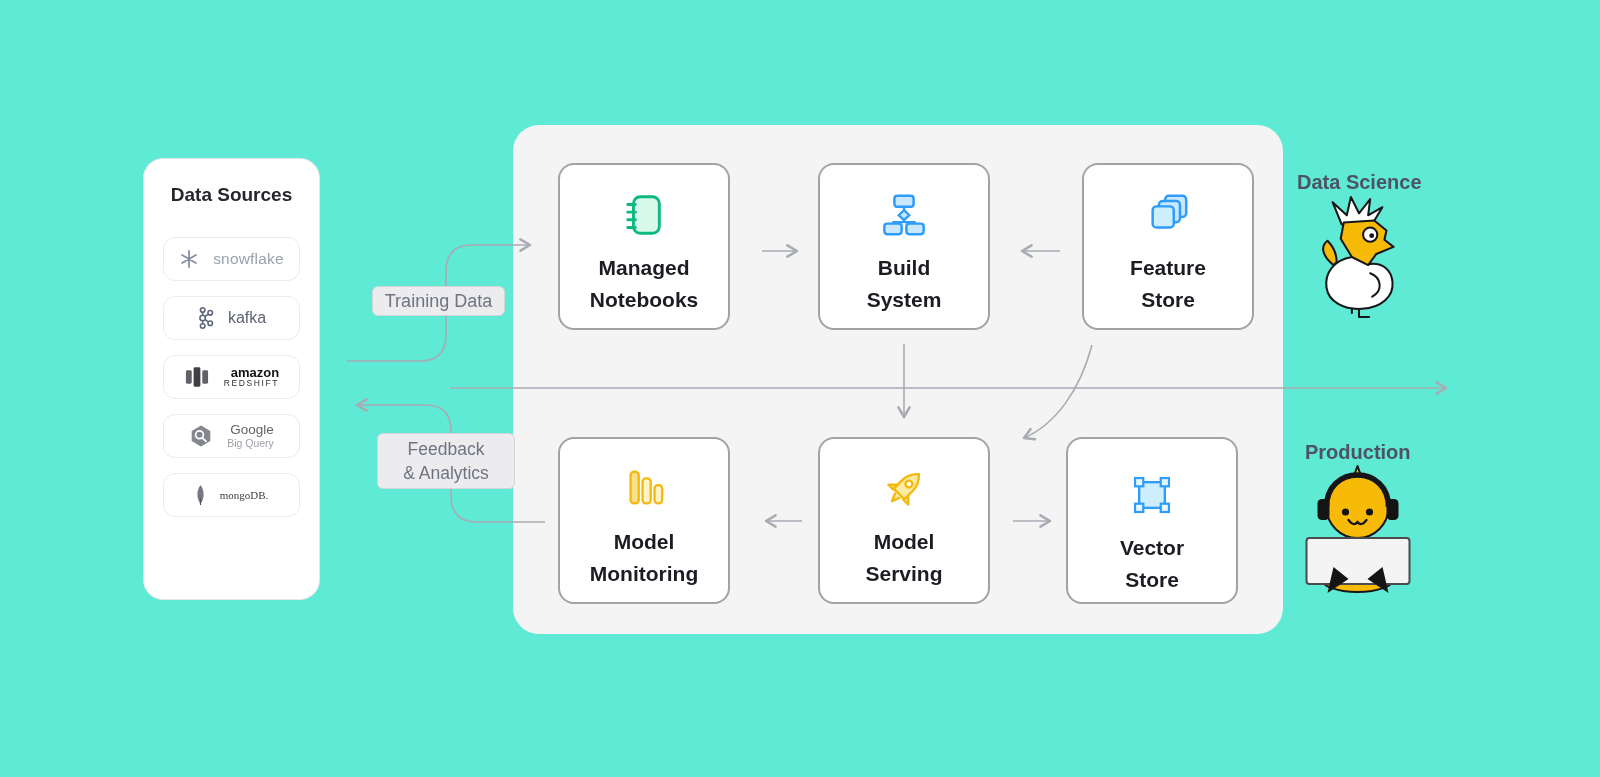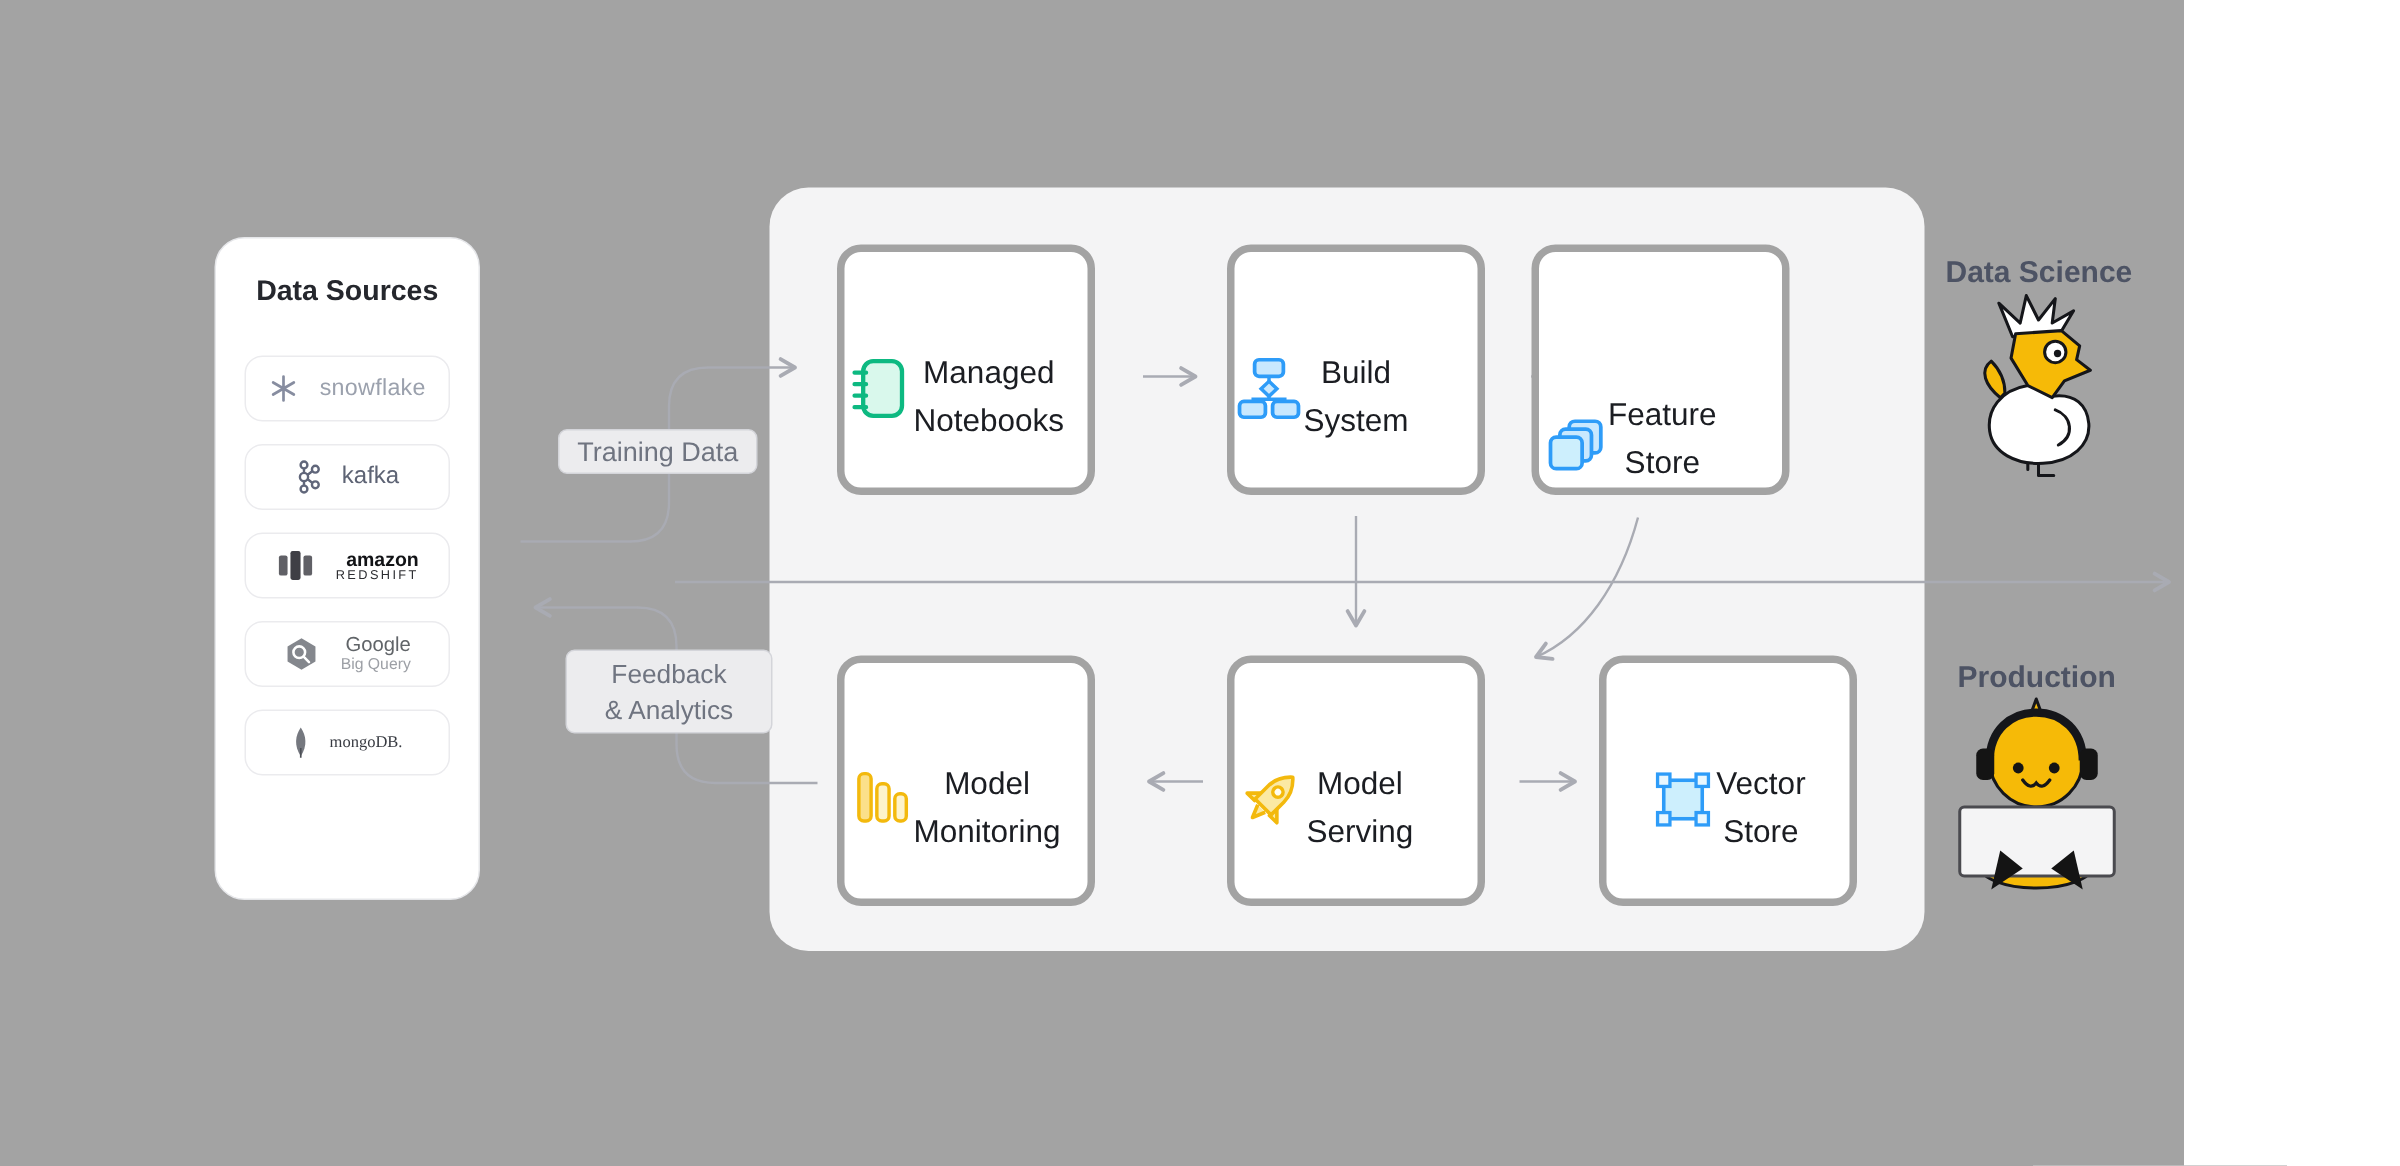--- a/index.html
+++ b/index.html
@@ -1,29 +1,29 @@
 <!DOCTYPE html>
 <html><head>
 <meta charset="utf-8">
 <style>
   * { margin:0; padding:0; box-sizing:border-box; }
   body { font-family:"Liberation Sans", sans-serif; background:#fff; }
-  .canvas { position:relative; width:1456px; height:777px; background:#a3a3a3; overflow:hidden; }
+  .canvas { position:relative; width:1600px; height:777px; background:#5eead4; overflow:hidden; }
 
   
   .platform-panel { position:absolute; left:513px; top:125px; width:770px; height:509px;
     background:#f4f4f5; border-radius:26px; z-index:1; }
 
   
   .arrows { position:absolute; left:0; top:0; z-index:2; pointer-events:none; }
 
   
   .node { position:absolute; width:172px; height:167px; background:#ffffff;
-    border:5px solid #a3a3a3; border-radius:16px; z-index:3;
-    display:flex; flex-direction:row; align-items:center; padding-top:25px; }
+    border:2px solid #a3a3a3; border-radius:16px; z-index:3;
+    display:flex; flex-direction:column; align-items:center; padding-top:25px;font-weight:bold; }
   .node .icon { height:50px; display:flex; align-items:center; justify-content:center; }
   .nlabel { margin-top:12px; font-size:21px; color:#1b1d22; text-align:center; line-height:32px; }
 
   
   .ds-panel { position:absolute; left:143px; top:158px; width:177px; height:442px;
     background:#fff; border:1px solid #e6e7ea; border-radius:20px; z-index:3; }
   .ds-title { margin-top:25px; text-align:center; font-size:19px; font-weight:700; color:#25272d; }
   .ds-list { position:absolute; left:19px; right:19px; top:78px;
     display:flex; flex-direction:column; gap:15px; }
   .ds-item { height:44px; background:#fff; border:1px solid #ebebee; border-radius:12px;
@@ -168,21 +168,21 @@
         <rect x="3.5" y="33" width="18" height="11" rx="3" fill="#c9e8fe" stroke="#2e9cf8" stroke-width="2.6"></rect>
         <rect x="26.5" y="33" width="18" height="11" rx="3" fill="#c9e8fe" stroke="#2e9cf8" stroke-width="2.6"></rect>
       </svg>
     </span>
     <div class="nlabel">
       <div>Build</div>
       <div>System</div>
     </div>
   </div>
 
-  <div class="node" style="left:1021px; top:163px;align-items:flex-end;">
+  <div class="node" style="left:1082px; top:163px;">
     <span class="icon">
       <svg width="46" height="46" viewBox="0 0 48 48">
         <rect x="21" y="4" width="22" height="22" rx="4" fill="#c9e8fe" stroke="#2e9cf8" stroke-width="2.6"></rect>
         <rect x="14.5" y="9.5" width="22" height="22" rx="4" fill="#c9e8fe" stroke="#2e9cf8" stroke-width="2.6"></rect>
         <rect x="8" y="15" width="22" height="22" rx="4" fill="#cdeffd" stroke="#2e9cf8" stroke-width="2.6"></rect>
       </svg>
     </span>
     <div class="nlabel">
       <div>Feature</div>
       <div>Store</div>

